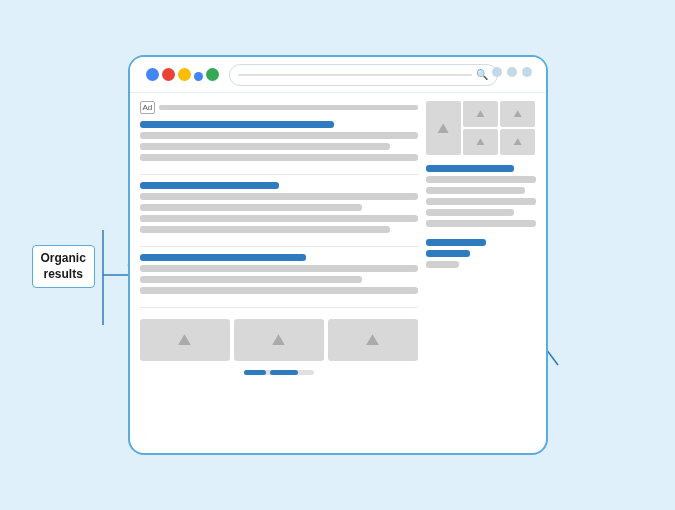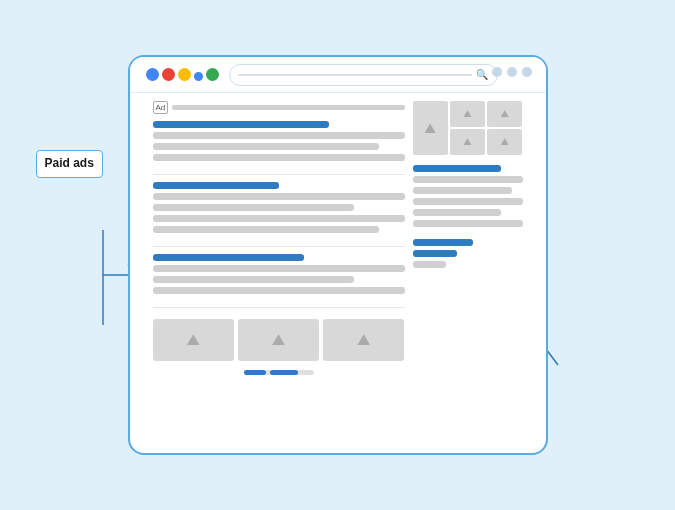--- a/index.html
+++ b/index.html
@@ -102,21 +102,21 @@
     }
 
     .search-icon-small {
       color: #aaa;
       font-size: 10px;
       margin-left: 4px;
     }
 
     
     .browser-content {
-      padding: 8px 23px;
+      padding: 8px 10px;
       display: flex;
       gap: 8px;
       height: calc(100% - 36px);
       overflow: hidden;
     }
 
     
     .left-col {
       flex: 1;
       display: flex;
@@ -290,22 +290,22 @@
     <line x1="75" y1="255" x2="100" y2="255" stroke="#2e7bbf" stroke-width="1.5"></line>
 
     <line x1="500" y1="305" x2="530" y2="345" stroke="#2e7bbf" stroke-width="1.5"></line>
     <defs>
       <marker id="dot" markerWidth="6" markerHeight="6" refX="3" refY="3">
         <circle cx="3" cy="3" r="2.5" fill="#2e7bbf"></circle>
       </marker>
     </defs>
   </svg>
 
-  <div class="annotation" style="left: 8px; top: 130px;">Paid ads</div>
-
+
+  <div class="annotation" style="left: 4px; top: 225px;">Organic<br>results</div>
 
 
   <div class="browser">
 
     <div class="browser-titlebar">
 
       <div class="google-dots">
         <div class="gdot gdot-blue"></div>
         <div class="gdot gdot-red"></div>
         <div class="gdot gdot-yellow"></div>

